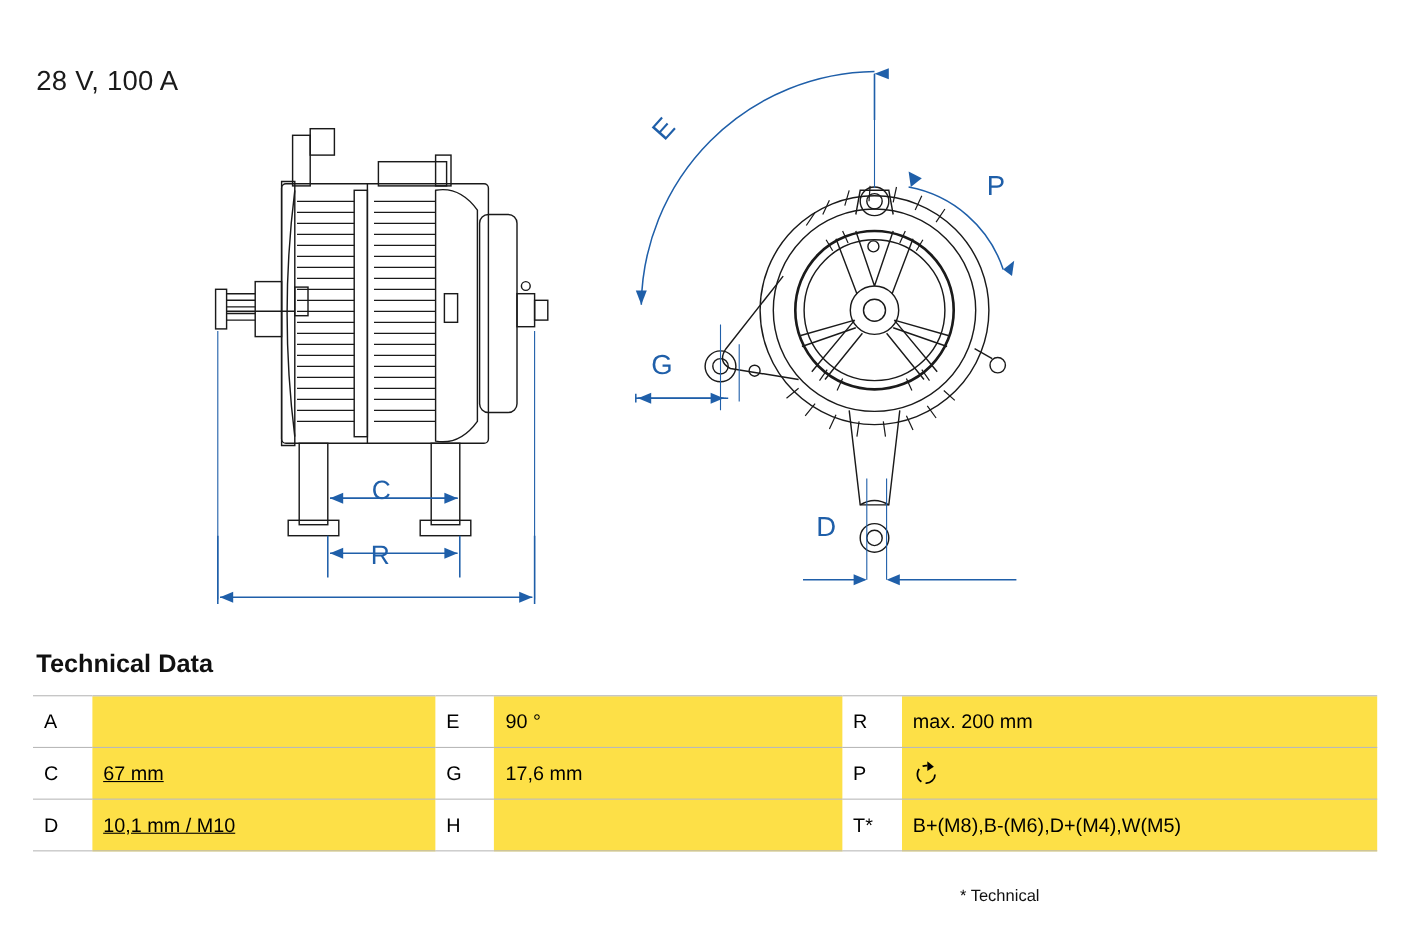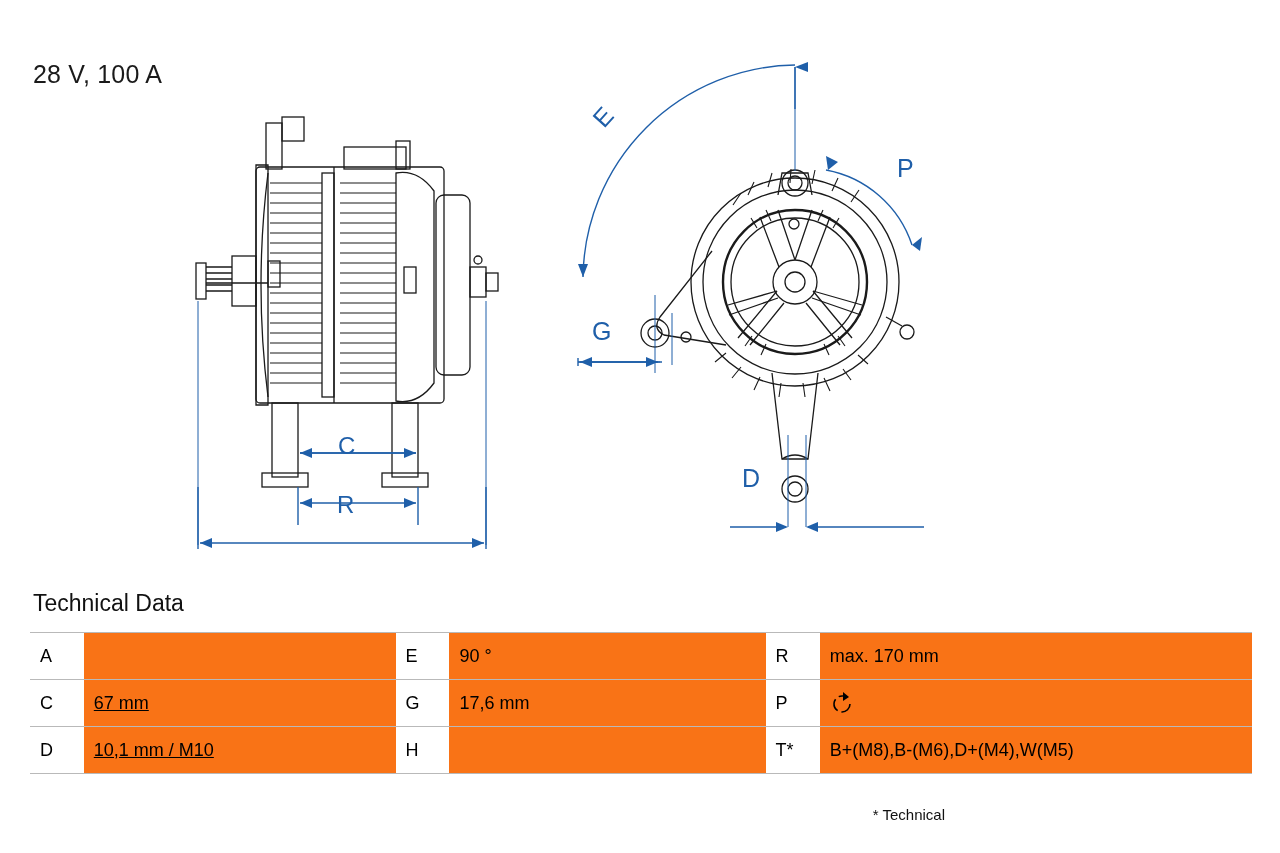--- a/index.html
+++ b/index.html
@@ -33,21 +33,21 @@
     height: 515px;
   }
   .drawings svg {
     display: block;
   }
   .tech-title {
     position: absolute;
     left: 33px;
     top: 590px;
     font-size: 23px;
-    font-weight: normal;
+    font-weight: bold;
     color: #111111;
   }
   table.tech {
     position: absolute;
     left: 30px;
     top: 632px;
     width: 1222px;
     border-collapse: collapse;
     font-size: 18px;
   }
@@ -59,21 +59,21 @@
     vertical-align: middle;
     white-space: nowrap;
   }
   td.key {
     width: 36px;
     background: #ffffff;
     padding-left: 8px;
     padding-right: 4px;
   }
   td.val {
-    background: #f97316;
+    background: #fde047;
   }
   td.v1 { width: 310px; text-decoration: underline; }
   td.v2 { width: 320px; }
   td.v3 { width: 430px; }
   .footnote {
     position: absolute;
     right: 335px;
     top: 806px;
     font-size: 15px;
     color: #111111;
@@ -260,21 +260,21 @@
 <div class="tech-title">Technical Data</div>
 
 <table class="tech">
   <tbody>
     <tr>
       <td class="key">A</td>
       <td class="val v1"></td>
       <td class="key">E</td>
       <td class="val v2">90 °</td>
       <td class="key">R</td>
-      <td class="val v3">max. 170 mm</td>
+      <td class="val v3">max. 200 mm</td>
     </tr>
     <tr>
       <td class="key">C</td>
       <td class="val v1">67 mm</td>
       <td class="key">G</td>
       <td class="val v2">17,6 mm</td>
       <td class="key">P</td>
       <td class="val v3">
         <span class="rot-icon">
           <svg width="26" height="22" viewBox="0 0 26 22">

